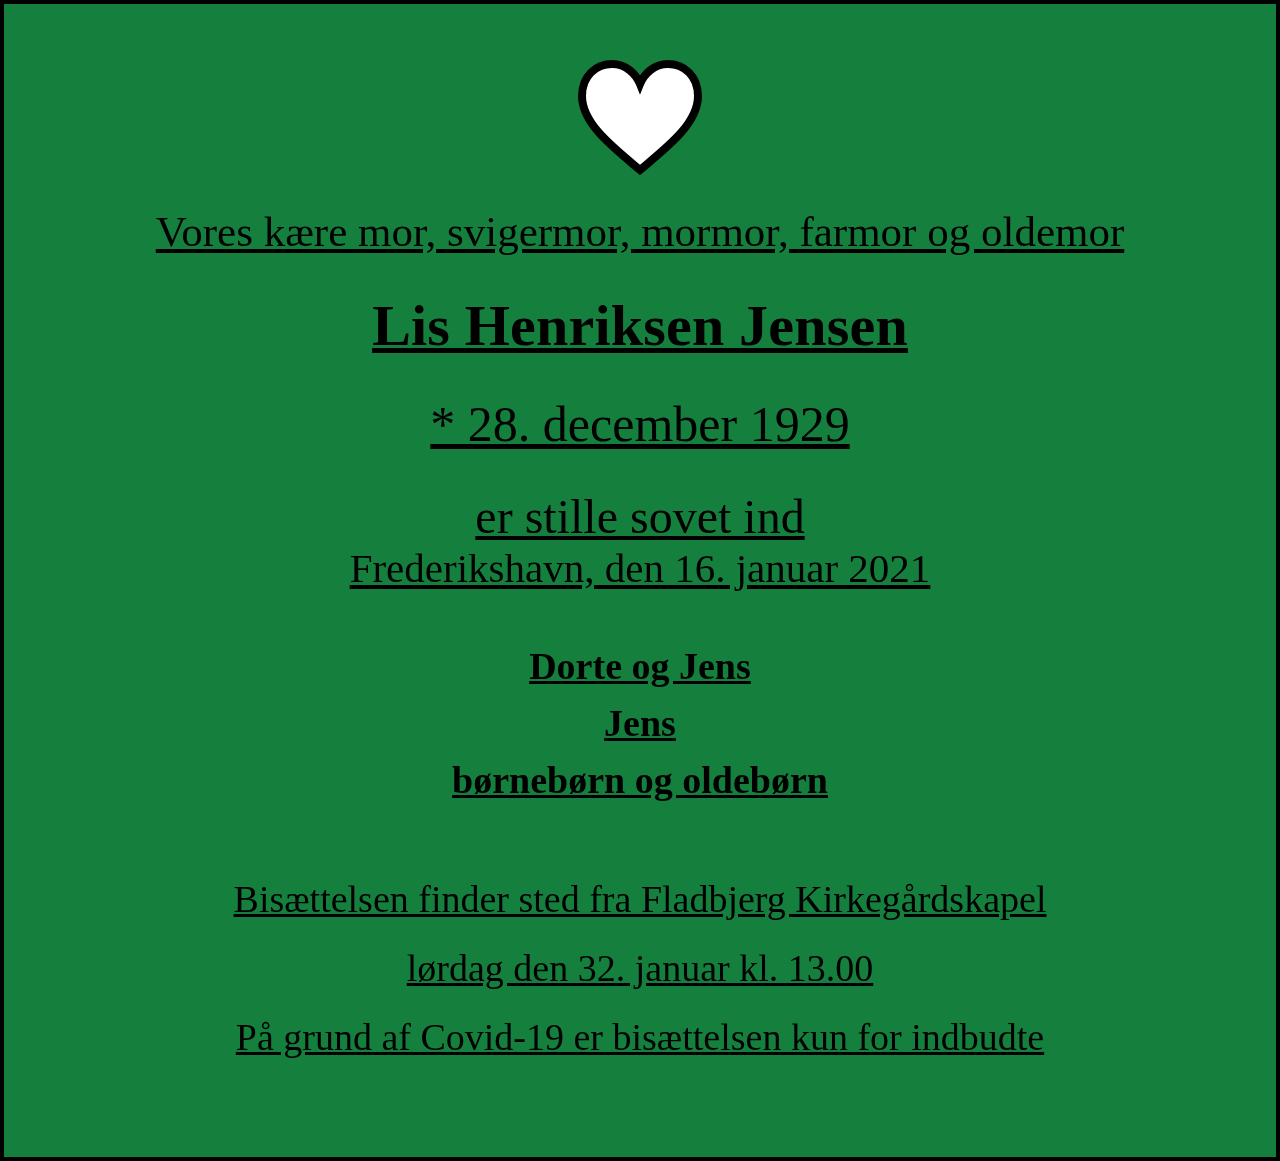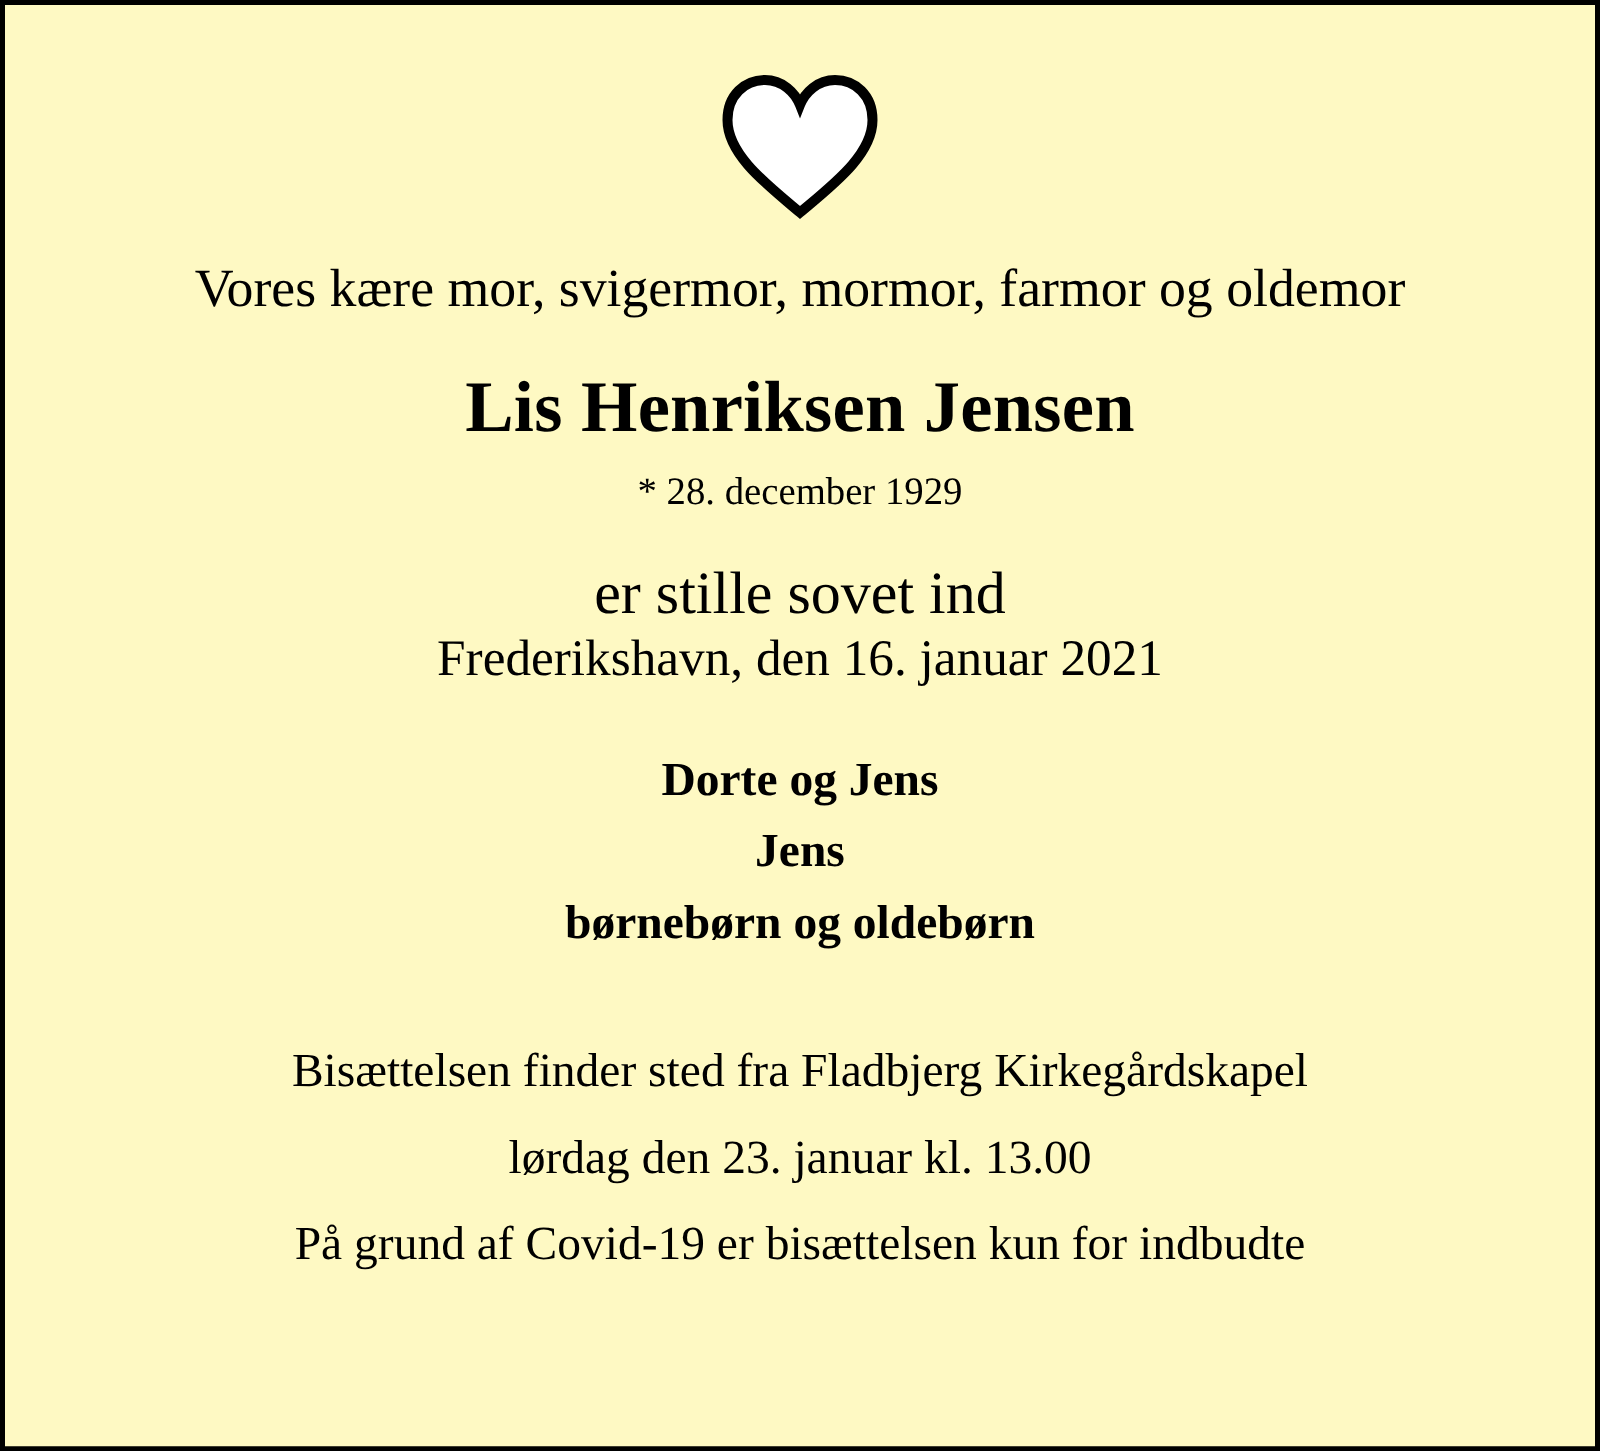--- a/index.html
+++ b/index.html
@@ -9,49 +9,50 @@
   }
   body {
     font-family: "Liberation Serif", serif;
     color: #000000;
   }
   .notice {
     position: relative;
     width: 1280px;
     height: 1161px;
     box-sizing: border-box;
-    background: #fef9c3;
+    background: #15803d;
     border: 4px solid #000000;
     display: flex;
     flex-direction: column;
     align-items: center;
     padding: 36px 40px 24px 40px;
+    text-decoration: underline;
   }
   .heart-wrap {
     margin-top: 16px;
     margin-bottom: 22px;
     line-height: 0;
   }
   .relation {
     font-size: 43px;
     line-height: 1.12;
     text-align: center;
     margin-top: 10px;
     white-space: nowrap;
   }
   .name {
     font-size: 58px;
     font-weight: bold;
     margin-top: 36px;
     letter-spacing: 0.2px;
   }
   .born {
-    font-size: 31px;
+    font-size: 50px;
     text-align: center;
-    margin-top: 16px;
+    margin-top: 36px;
   }
   .passed {
     font-size: 48px;
     text-align: center;
     margin-top: 36px;
   }
   .place-date {
     font-size: 41px;
     text-align: center;
   }
@@ -103,17 +104,17 @@
 
 
   <div class="survivors">
     <div>Dorte og Jens</div>
     <div>Jens</div>
     <div>børnebørn og oldebørn</div>
   </div>
 
   <div class="ceremony">
     <div>Bisættelsen finder sted fra Fladbjerg Kirkegårdskapel</div>
-    <div>lørdag den 23. januar kl. 13.00</div>
+    <div>lørdag den 32. januar kl. 13.00</div>
     <div>På grund af Covid-19 er bisættelsen kun for indbudte</div>
   </div>
 
 </div>
 
 </body></html>

